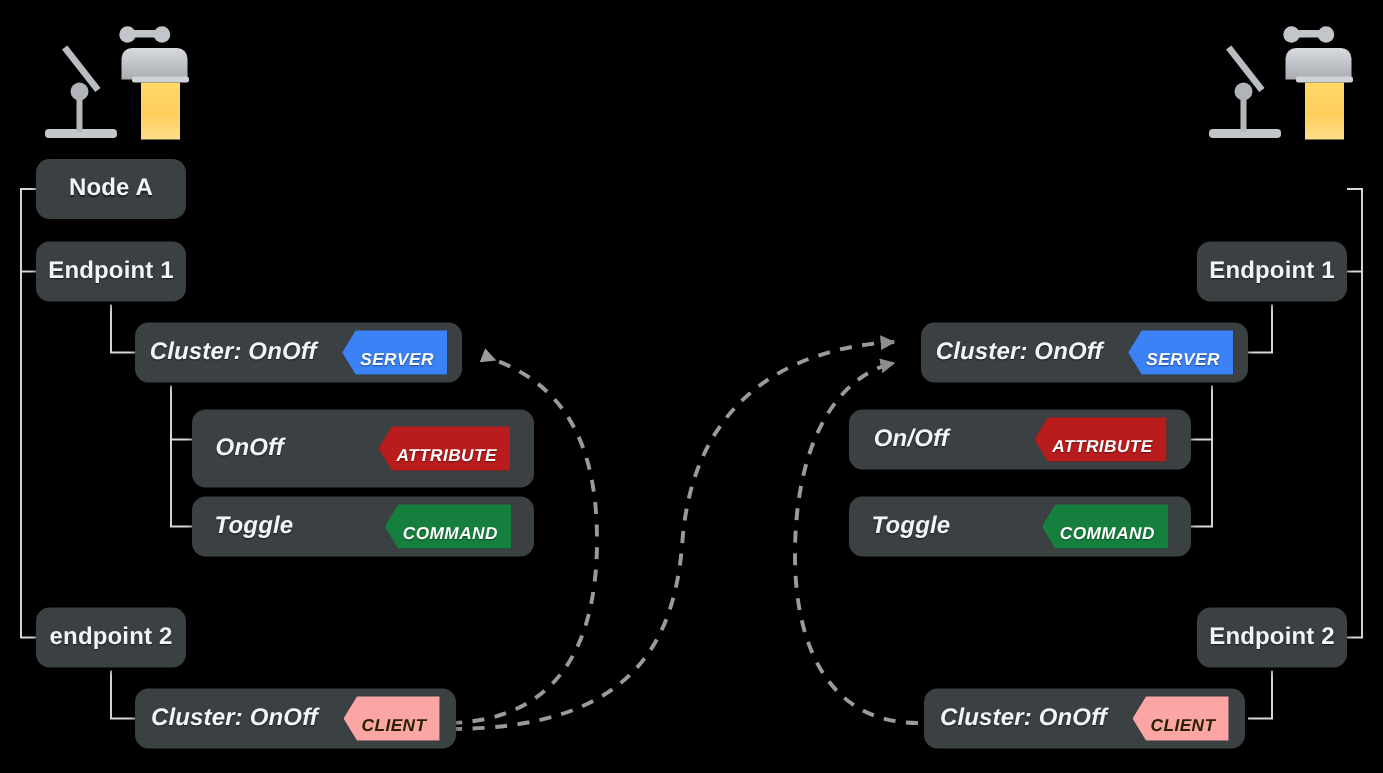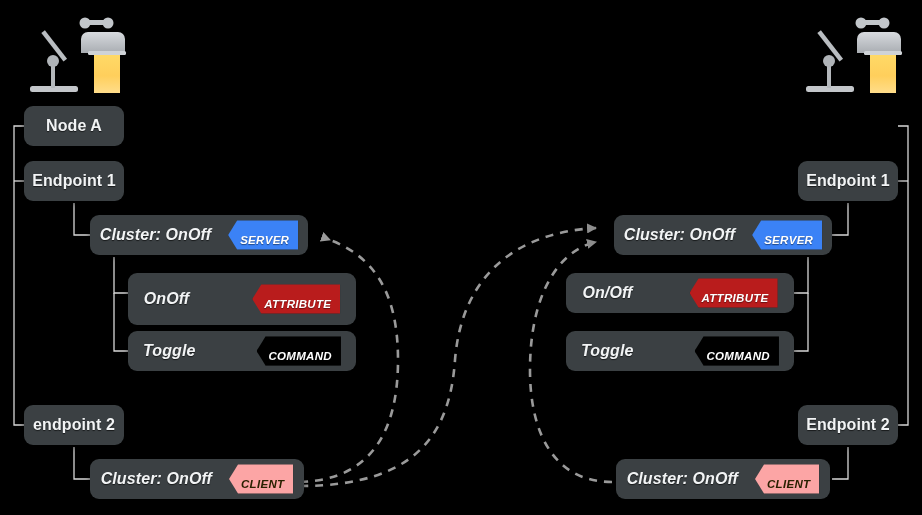--- a/index.html
+++ b/index.html
@@ -58,21 +58,21 @@
     color: #ffffff;
     padding: 14px 9px 2px 12px;
     line-height: 1.15;
     clip-path: polygon(9px 0, 100% 0, 100% 100%, 9px 100%, 0 50%);
     text-shadow: 0 1px 1px rgba(0,0,0,0.45);
     box-shadow: 0 1px 2px rgba(0,0,0,0.5);
   }
   .badge.server { background: #3b82f6; }
   .badge.client { background: #fca5a5; color: #2a2100; text-shadow: none; }
   .badge.attribute { background: #b91c1c; }
-  .badge.command  { background: #000000; }
+  .badge.command  { background: #15803d; }
 
   
   .lamp { position: absolute; width: 110px; height: 92px; z-index: 3; }
 </style>
 </head>
 <body>
 
 <div id="canvas">
 
   <svg class="edges" viewBox="0 0 922 515" width="922" height="515">

